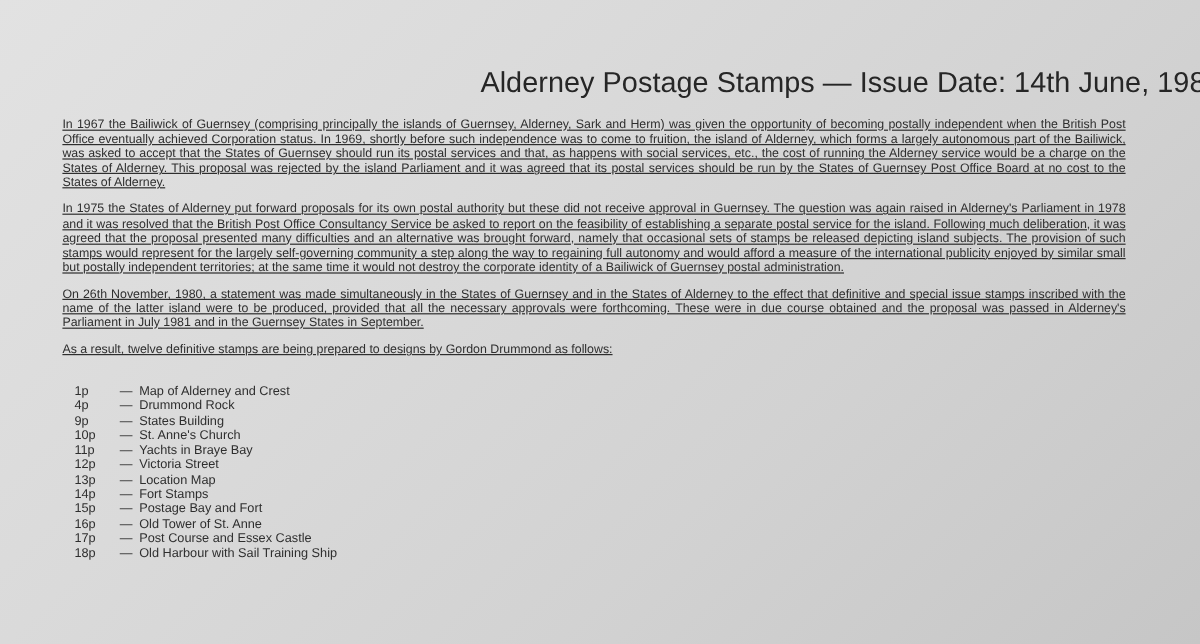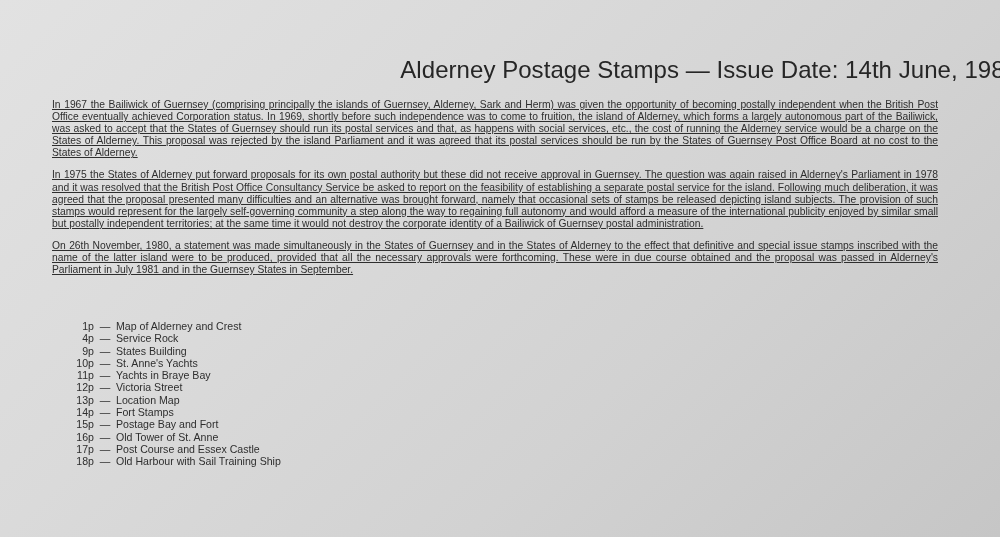--- a/index.html
+++ b/index.html
@@ -61,21 +61,21 @@
       padding: 0;
       list-style: none;
     }
     .stamp-row {
       display: flex;
       white-space: nowrap;
     }
     .stamp-value {
       display: inline-block;
       width: 32px;
-      text-align: right;
+      text-align: left;
     }
     .stamp-dash {
       display: inline-block;
       width: 22px;
       text-align: center;
     }
     .stamp-design {
       display: inline-block;
     }
   </style>
@@ -83,42 +83,43 @@
 <body>
 
 <div class="page">
 
   <h1 class="title">Alderney Postage Stamps — Issue Date: 14th June, 1983</h1>
 
   <div class="body-text">
     <p class="para p1">In 1967 the Bailiwick of Guernsey (comprising principally the islands of Guernsey, Alderney, Sark and Herm) was given the opportunity of becoming postally independent when the British Post Office eventually achieved Corporation status. In 1969, shortly before such independence was to come to fruition, the island of Alderney, which forms a largely autonomous part of the Bailiwick, was asked to accept that the States of Guernsey should run its postal services and that, as happens with social services, etc., the cost of running the Alderney service would be a charge on the States of Alderney. This proposal was rejected by the island Parliament and it was agreed that its postal services should be run by the States of Guernsey Post Office Board at no cost to the States of Alderney.</p>
     <p class="para p2">In 1975 the States of Alderney put forward proposals for its own postal authority but these did not receive approval in Guernsey. The question was again raised in Alderney's Parliament in 1978 and it was resolved that the British Post Office Consultancy Service be asked to report on the feasibility of establishing a separate postal service for the island. Following much deliberation, it was agreed that the proposal presented many difficulties and an alternative was brought forward, namely that occasional sets of stamps be released depicting island subjects. The provision of such stamps would represent for the largely self-governing community a step along the way to regaining full autonomy and would afford a measure of the international publicity enjoyed by similar small but postally independent territories; at the same time it would not destroy the corporate identity of a Bailiwick of Guernsey postal administration.</p>
     <p class="para p3">On 26th November, 1980, a statement was made simultaneously in the States of Guernsey and in the States of Alderney to the effect that definitive and special issue stamps inscribed with the name of the latter island were to be produced, provided that all the necessary approvals were forthcoming. These were in due course obtained and the proposal was passed in Alderney's Parliament in July 1981 and in the Guernsey States in September.</p>
+    <p class="para p4">As a result, twelve definitive stamps are being prepared to designs by Gordon Drummond as follows:</p>
   </div>
 
   <ul class="stamp-list">
     <li class="stamp-row">
       <span class="stamp-value">1p</span>
       <span class="stamp-dash">—</span>
       <span class="stamp-design">Map of Alderney and Crest</span>
     </li>
     <li class="stamp-row">
       <span class="stamp-value">4p</span>
       <span class="stamp-dash">—</span>
-      <span class="stamp-design">Service Rock</span>
+      <span class="stamp-design">Drummond Rock</span>
     </li>
     <li class="stamp-row">
       <span class="stamp-value">9p</span>
       <span class="stamp-dash">—</span>
       <span class="stamp-design">States Building</span>
     </li>
     <li class="stamp-row">
       <span class="stamp-value">10p</span>
       <span class="stamp-dash">—</span>
-      <span class="stamp-design">St. Anne's Yachts</span>
+      <span class="stamp-design">St. Anne's Church</span>
     </li>
     <li class="stamp-row">
       <span class="stamp-value">11p</span>
       <span class="stamp-dash">—</span>
       <span class="stamp-design">Yachts in Braye Bay</span>
     </li>
     <li class="stamp-row">
       <span class="stamp-value">12p</span>
       <span class="stamp-dash">—</span>
       <span class="stamp-design">Victoria Street</span>

